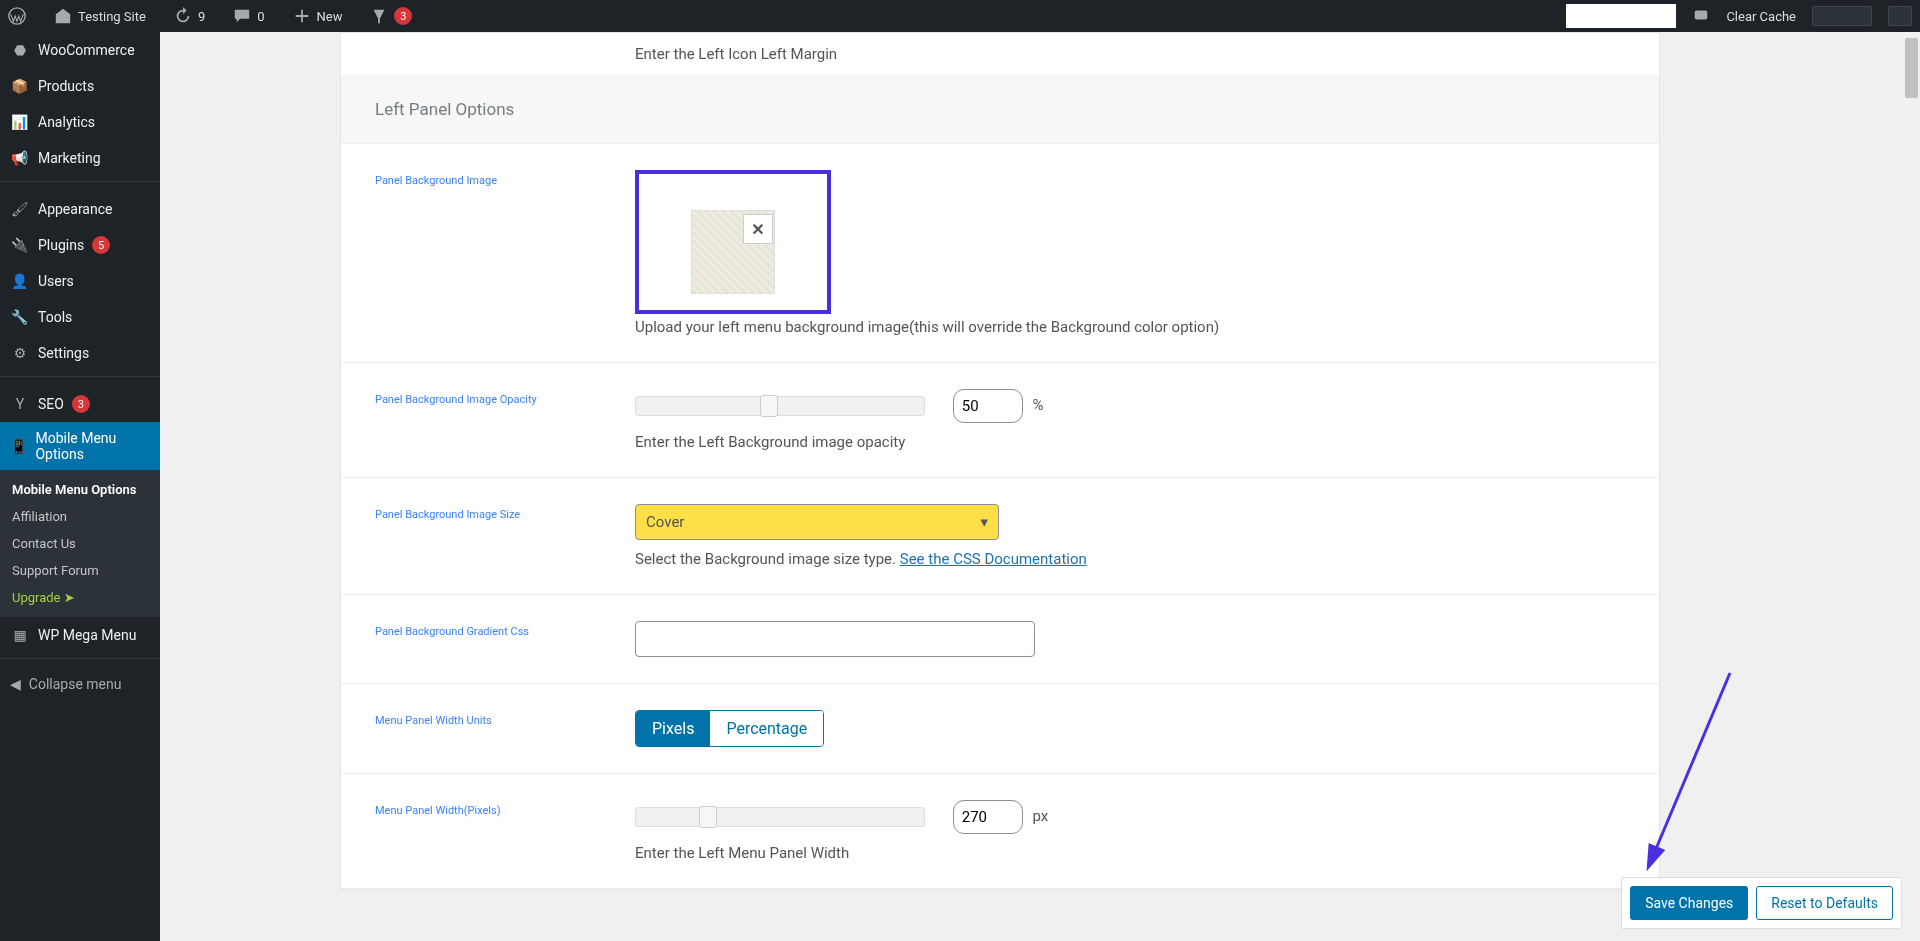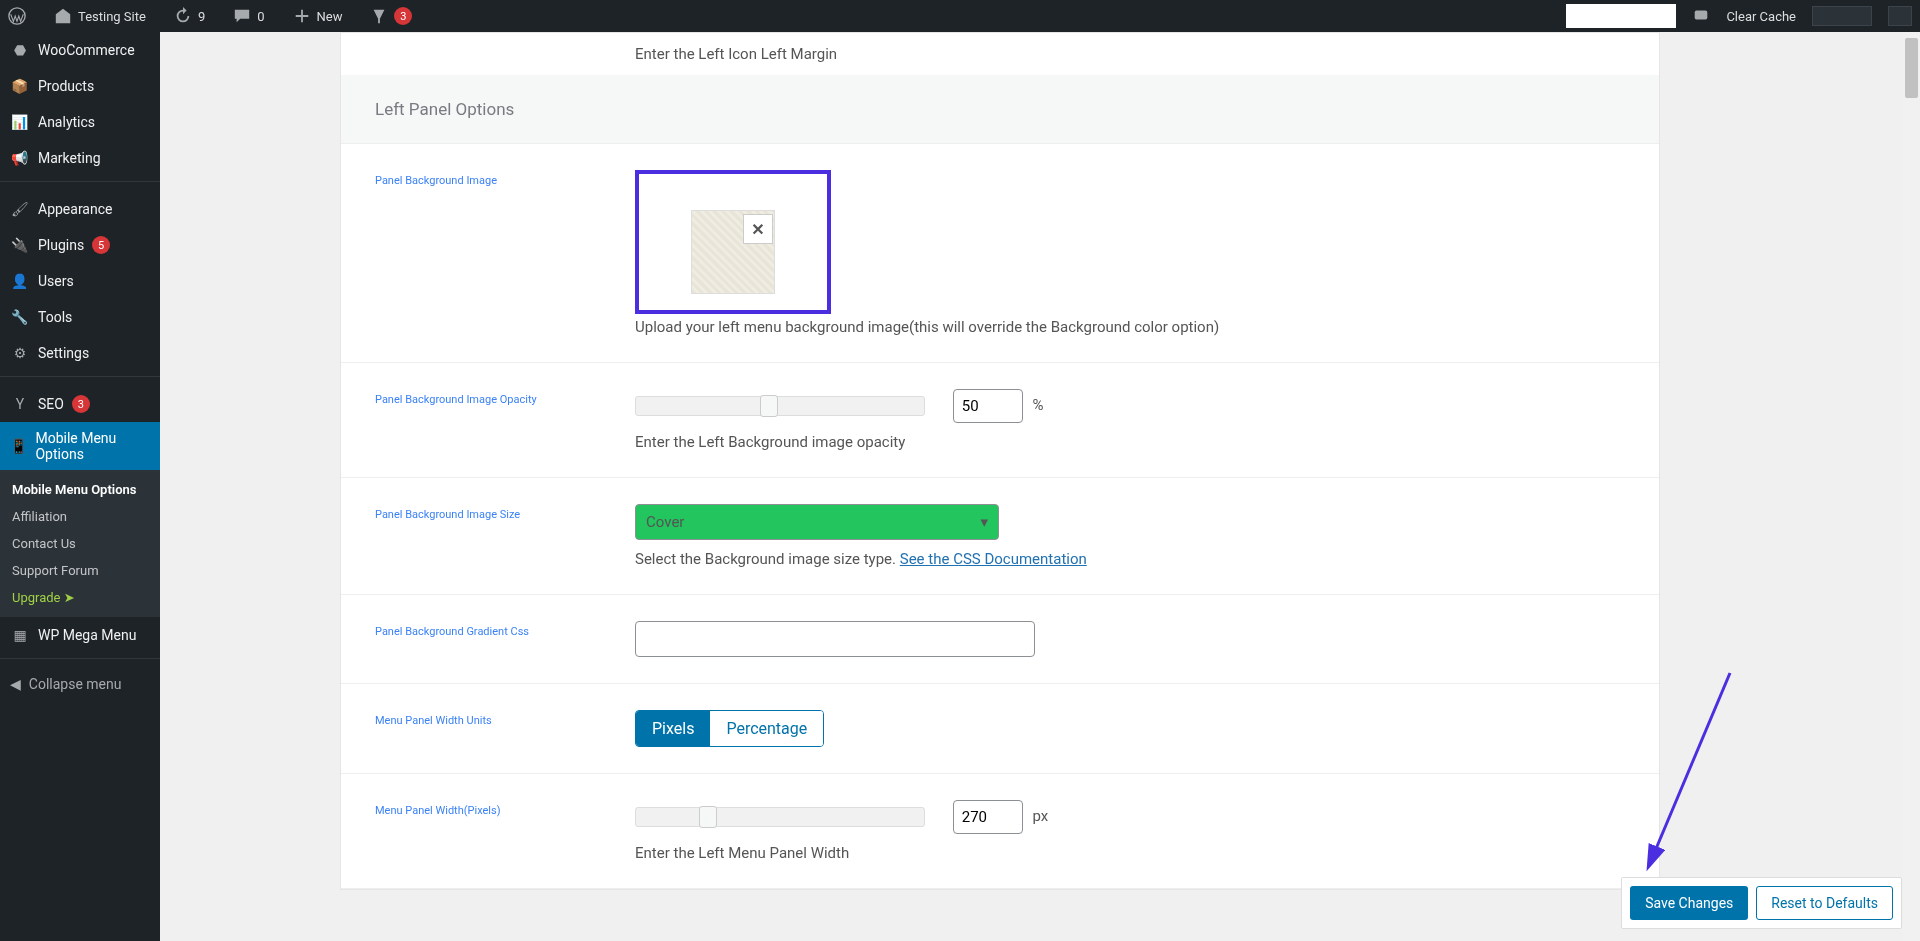--- a/index.html
+++ b/index.html
@@ -35,23 +35,23 @@
 .row .label{width:260px;font-size:11px;color:#3b82f6;padding-top:4px}
 .row .field{flex:1;font-size:15px;color:#555}
 .row .help{margin-top:10px;color:#555;font-size:15px}
 .section-header{background:#f6f7f7;padding:24px 34px;font-size:17px;font-weight:400;color:#787c82;border-bottom:1px solid #eee}
 
 .image-upload{border:4px solid #4a2ee0;width:196px;height:144px;display:flex;align-items:flex-start;justify-content:center;padding-top:36px;position:relative;margin-bottom:-6px}
 .image-upload .thumb{width:84px;height:84px;background:#ece9e0;border:1px solid #ddd;background-image:repeating-linear-gradient(45deg,#e8e4d8 0 3px,#efece2 3px 6px)}
 .image-upload .remove{position:absolute;top:40px;right:54px;width:30px;height:30px;background:#fff;border:1px solid #ccc;display:flex;align-items:center;justify-content:center;font-size:16px;font-weight:bold;cursor:pointer}
 .slider{display:inline-block;width:290px;height:20px;background:#f1f1f1;border:1px solid #ddd;border-radius:3px;position:relative;vertical-align:middle}
 .slider .handle{position:absolute;width:18px;height:22px;background:#f6f7f7;border:1px solid #ccc;border-radius:3px;top:-2px}
-.num-input{width:70px;height:34px;border:1px solid #8c8f94;border-radius:4px;padding:0 8px;font-size:15px;margin-left:24px;vertical-align:middle}
+.num-input{width:70px;height:34px;border:1px solid #8c8f94;border-radius:11px;padding:0 8px;font-size:15px;margin-left:24px;vertical-align:middle}
 .unit{margin-left:6px;font-size:15px}
-.select{width:364px;height:36px;border:1px solid #8c8f94;border-radius:4px;padding:0 10px;display:flex;align-items:center;justify-content:space-between;background:#22c55e;font-size:15px;cursor:pointer}
+.select{width:364px;height:36px;border:1px solid #8c8f94;border-radius:4px;padding:0 10px;display:flex;align-items:center;justify-content:space-between;background:#fde047;font-size:15px;cursor:pointer}
 .select .arr{color:#555}
 .text-input{width:400px;height:36px;border:1px solid #8c8f94;border-radius:4px;padding:0 10px;font-size:15px}
 .toggle-group{display:inline-flex;border:1px solid #0073aa;border-radius:4px;overflow:hidden}
 .toggle-group .opt{padding:8px 16px;font-size:16px;cursor:pointer;background:#fff;color:#0073aa}
 .toggle-group .opt.active{background:#0073aa;color:#fff}
 a.link{color:#2271b1;text-decoration:underline}
 
 .footer{position:fixed;bottom:12px;right:18px;display:flex;gap:8px;background:#fff;padding:8px;border:1px solid #ddd;border-radius:2px}
 .btn{padding:8px 14px;font-size:14px;border-radius:3px;cursor:pointer;border:1px solid transparent}
 .btn.primary{background:#0073aa;color:#fff}

